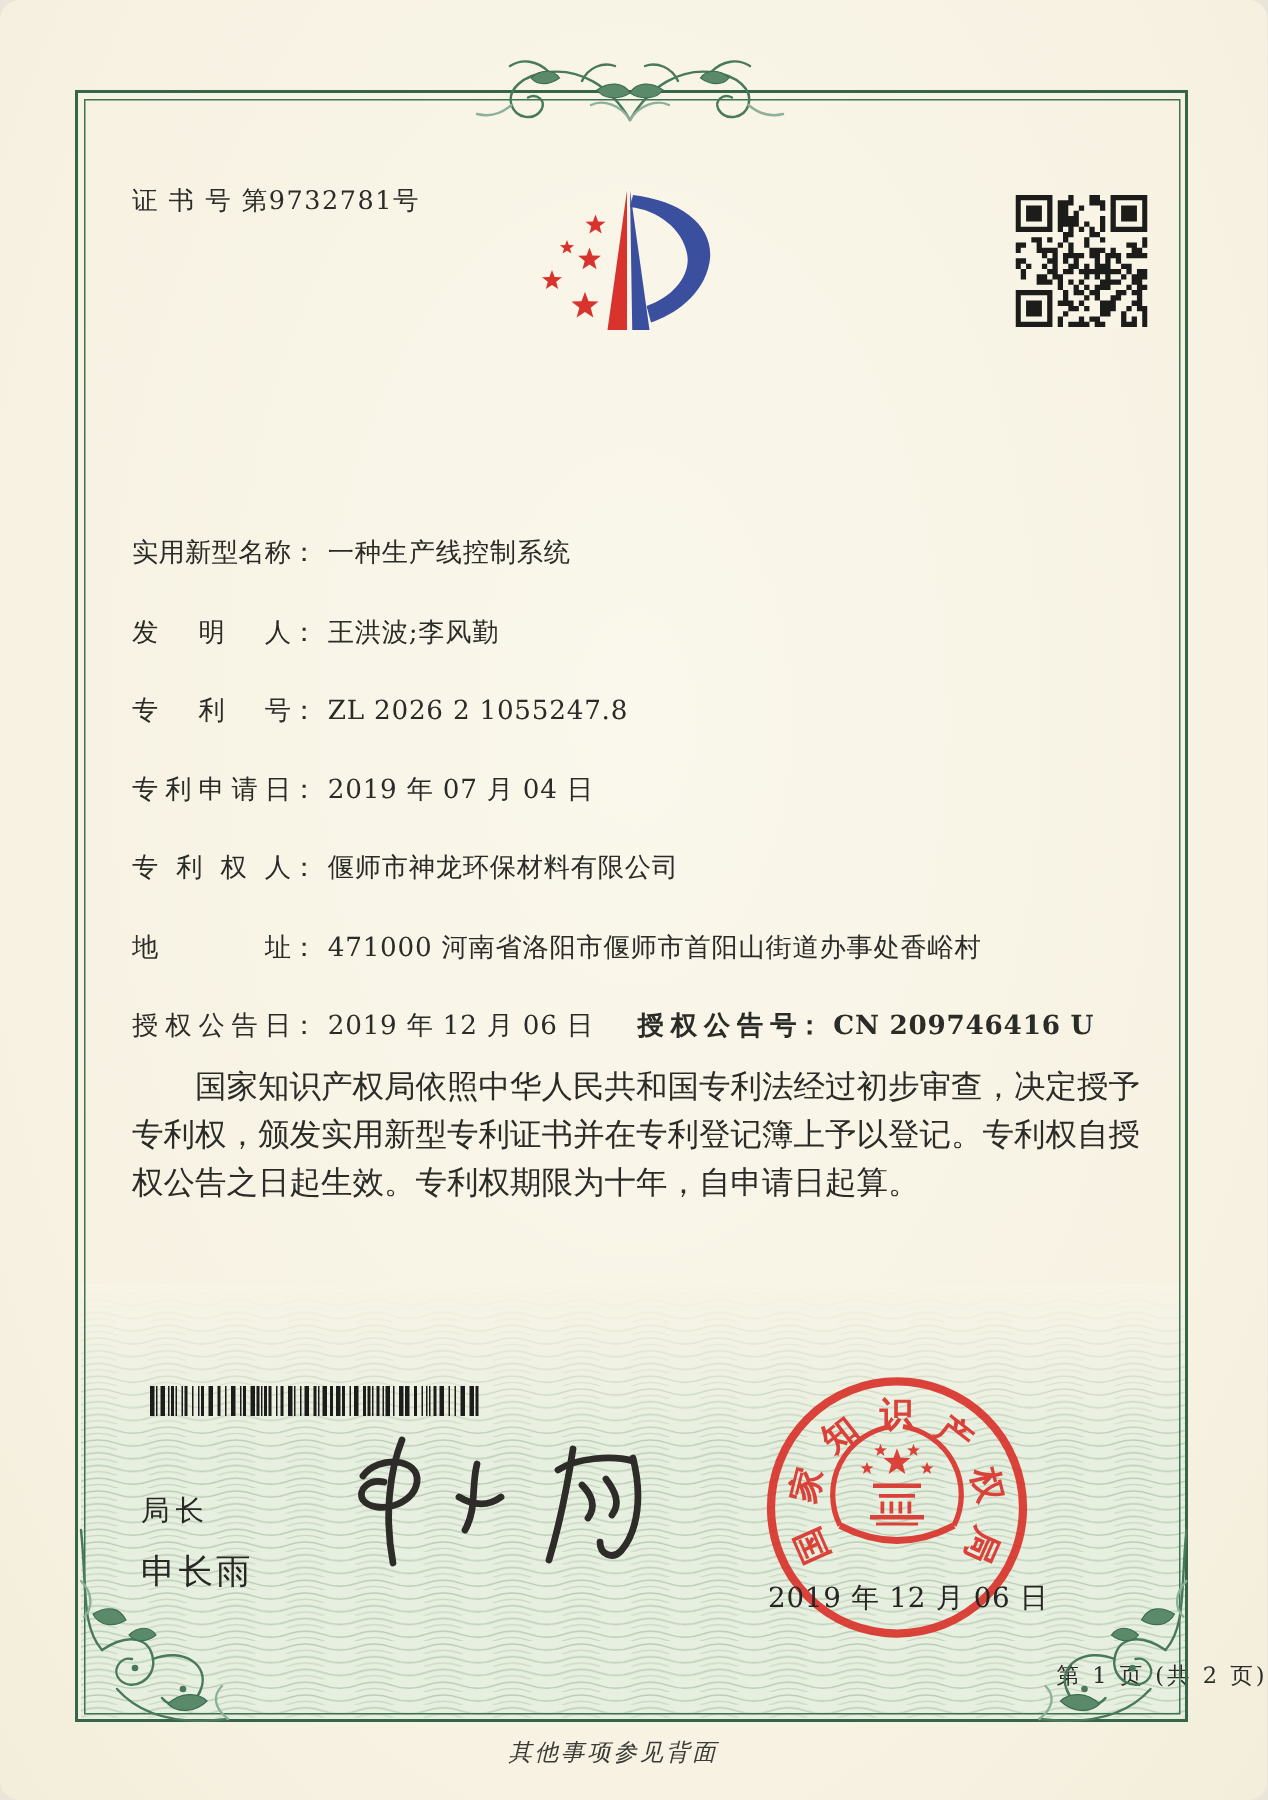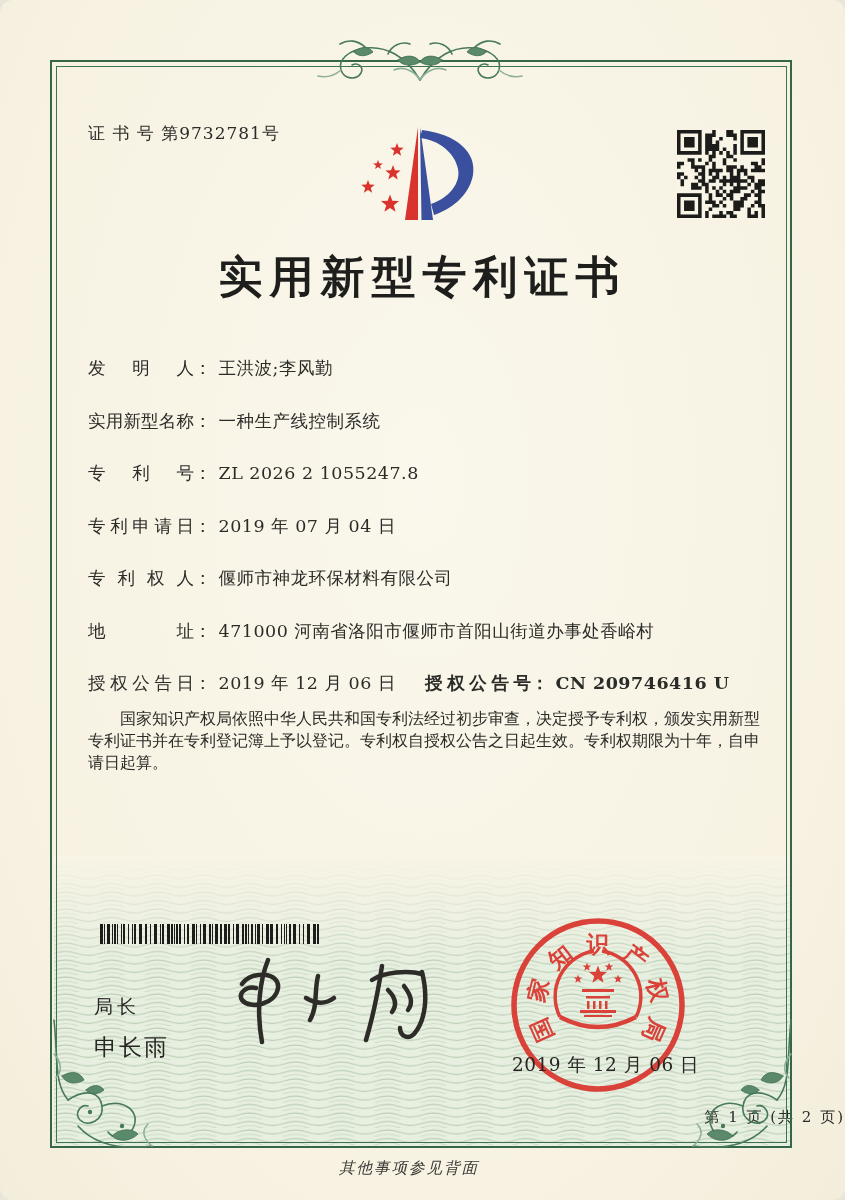--- a/index.html
+++ b/index.html
@@ -50,21 +50,21 @@
   .flabel{
     display:inline-block;width:106px;
     text-align:justify;text-align-last:justify;
     vertical-align:top;
   }
   .colon{display:inline-block;margin-right:7px;}
   .fvalue{letter-spacing:0.5px;}
   .grant-no{position:absolute;left:337px;top:0;font-weight:bold;}
   .paragraphs{
     position:absolute;left:88px;top:708px;width:672px;
-    font-size:16px;line-height:22px;color:#2b2b28;
+    font-size:21px;line-height:32px;color:#2b2b28;
     text-align:justify;z-index:2;
   }
   .paragraphs p{margin:0;text-indent:2em;}
   
   .barcode{position:absolute;left:100px;top:924px;z-index:2;}
   .director-label{position:absolute;left:94px;top:994px;font-size:19px;color:#27272             4;letter-spacing:4px;z-index:2;color:#272724;}
   .director-name{position:absolute;left:94px;top:1032px;font-size:23px;color:#272724;letter-spacing:2px;z-index:2;}
   .signature{position:absolute;left:222px;top:946px;z-index:2;}
   .seal{position:absolute;left:508px;top:915px;z-index:2;opacity:0.92;}
   .seal-char{font-size:23px;font-weight:bold;fill:#d9342c;}
@@ -173,28 +173,27 @@
     <polygon class="lstar" fill="#d8332c" points="63.00,45.00 64.97,50.28 70.61,50.53 66.20,54.04 67.70,59.47 63.00,56.36 58.30,59.47 59.80,54.04 55.39,50.53 61.03,50.28"></polygon>
     <polygon class="lstar" fill="#d8332c" points="38.00,60.00 39.73,64.62 44.66,64.84 40.80,67.91 42.11,72.66 38.00,69.94 33.89,72.66 35.20,67.91 31.34,64.84 36.27,64.62"></polygon>
     <polygon class="lstar" fill="#d8332c" points="60.00,74.50 62.35,80.77 69.04,81.06 63.79,85.23 65.58,91.69 60.00,87.99 54.42,91.69 56.21,85.23 50.96,81.06 57.65,80.77"></polygon>
   </svg>
 
   <svg class="qr" width="88" height="88" viewBox="0 0 88 88">
     <rect width="88" height="88" fill="#f8f4e6"></rect>
     <path id="qr-path" fill="#1c1c1a" d="M0.00,0.00h3.52v3.52h-3.52zM3.52,0.00h3.52v3.52h-3.52zM7.04,0.00h3.52v3.52h-3.52zM10.56,0.00h3.52v3.52h-3.52zM14.08,0.00h3.52v3.52h-3.52zM17.60,0.00h3.52v3.52h-3.52zM21.12,0.00h3.52v3.52h-3.52zM35.20,0.00h3.52v3.52h-3.52zM49.28,0.00h3.52v3.52h-3.52zM52.80,0.00h3.52v3.52h-3.52zM63.36,0.00h3.52v3.52h-3.52zM66.88,0.00h3.52v3.52h-3.52zM70.40,0.00h3.52v3.52h-3.52zM73.92,0.00h3.52v3.52h-3.52zM77.44,0.00h3.52v3.52h-3.52zM80.96,0.00h3.52v3.52h-3.52zM84.48,0.00h3.52v3.52h-3.52zM0.00,3.52h3.52v3.52h-3.52zM21.12,3.52h3.52v3.52h-3.52zM28.16,3.52h3.52v3.52h-3.52zM31.68,3.52h3.52v3.52h-3.52zM35.20,3.52h3.52v3.52h-3.52zM49.28,3.52h3.52v3.52h-3.52zM52.80,3.52h3.52v3.52h-3.52zM56.32,3.52h3.52v3.52h-3.52zM63.36,3.52h3.52v3.52h-3.52zM84.48,3.52h3.52v3.52h-3.52zM0.00,7.04h3.52v3.52h-3.52zM7.04,7.04h3.52v3.52h-3.52zM10.56,7.04h3.52v3.52h-3.52zM14.08,7.04h3.52v3.52h-3.52zM21.12,7.04h3.52v3.52h-3.52zM28.16,7.04h3.52v3.52h-3.52zM31.68,7.04h3.52v3.52h-3.52zM42.24,7.04h3.52v3.52h-3.52zM56.32,7.04h3.52v3.52h-3.52zM63.36,7.04h3.52v3.52h-3.52zM70.40,7.04h3.52v3.52h-3.52zM73.92,7.04h3.52v3.52h-3.52zM77.44,7.04h3.52v3.52h-3.52zM84.48,7.04h3.52v3.52h-3.52zM0.00,10.56h3.52v3.52h-3.52zM7.04,10.56h3.52v3.52h-3.52zM10.56,10.56h3.52v3.52h-3.52zM14.08,10.56h3.52v3.52h-3.52zM21.12,10.56h3.52v3.52h-3.52zM28.16,10.56h3.52v3.52h-3.52zM31.68,10.56h3.52v3.52h-3.52zM38.72,10.56h3.52v3.52h-3.52zM63.36,10.56h3.52v3.52h-3.52zM70.40,10.56h3.52v3.52h-3.52zM73.92,10.56h3.52v3.52h-3.52zM77.44,10.56h3.52v3.52h-3.52zM84.48,10.56h3.52v3.52h-3.52zM0.00,14.08h3.52v3.52h-3.52zM7.04,14.08h3.52v3.52h-3.52zM10.56,14.08h3.52v3.52h-3.52zM14.08,14.08h3.52v3.52h-3.52zM21.12,14.08h3.52v3.52h-3.52zM28.16,14.08h3.52v3.52h-3.52zM31.68,14.08h3.52v3.52h-3.52zM35.20,14.08h3.52v3.52h-3.52zM38.72,14.08h3.52v3.52h-3.52zM56.32,14.08h3.52v3.52h-3.52zM63.36,14.08h3.52v3.52h-3.52zM70.40,14.08h3.52v3.52h-3.52zM73.92,14.08h3.52v3.52h-3.52zM77.44,14.08h3.52v3.52h-3.52zM84.48,14.08h3.52v3.52h-3.52zM0.00,17.60h3.52v3.52h-3.52zM21.12,17.60h3.52v3.52h-3.52zM28.16,17.60h3.52v3.52h-3.52zM31.68,17.60h3.52v3.52h-3.52zM35.20,17.60h3.52v3.52h-3.52zM38.72,17.60h3.52v3.52h-3.52zM45.76,17.60h3.52v3.52h-3.52zM56.32,17.60h3.52v3.52h-3.52zM63.36,17.60h3.52v3.52h-3.52zM84.48,17.60h3.52v3.52h-3.52zM0.00,21.12h3.52v3.52h-3.52zM3.52,21.12h3.52v3.52h-3.52zM7.04,21.12h3.52v3.52h-3.52zM10.56,21.12h3.52v3.52h-3.52zM14.08,21.12h3.52v3.52h-3.52zM17.60,21.12h3.52v3.52h-3.52zM21.12,21.12h3.52v3.52h-3.52zM28.16,21.12h3.52v3.52h-3.52zM35.20,21.12h3.52v3.52h-3.52zM42.24,21.12h3.52v3.52h-3.52zM49.28,21.12h3.52v3.52h-3.52zM56.32,21.12h3.52v3.52h-3.52zM63.36,21.12h3.52v3.52h-3.52zM66.88,21.12h3.52v3.52h-3.52zM70.40,21.12h3.52v3.52h-3.52zM73.92,21.12h3.52v3.52h-3.52zM77.44,21.12h3.52v3.52h-3.52zM80.96,21.12h3.52v3.52h-3.52zM84.48,21.12h3.52v3.52h-3.52zM31.68,24.64h3.52v3.52h-3.52zM35.20,24.64h3.52v3.52h-3.52zM49.28,24.64h3.52v3.52h-3.52zM52.80,24.64h3.52v3.52h-3.52zM10.56,28.16h3.52v3.52h-3.52zM14.08,28.16h3.52v3.52h-3.52zM21.12,28.16h3.52v3.52h-3.52zM31.68,28.16h3.52v3.52h-3.52zM45.76,28.16h3.52v3.52h-3.52zM56.32,28.16h3.52v3.52h-3.52zM84.48,28.16h3.52v3.52h-3.52zM0.00,31.68h3.52v3.52h-3.52zM3.52,31.68h3.52v3.52h-3.52zM14.08,31.68h3.52v3.52h-3.52zM28.16,31.68h3.52v3.52h-3.52zM35.20,31.68h3.52v3.52h-3.52zM45.76,31.68h3.52v3.52h-3.52zM73.92,31.68h3.52v3.52h-3.52zM77.44,31.68h3.52v3.52h-3.52zM84.48,31.68h3.52v3.52h-3.52zM0.00,35.20h3.52v3.52h-3.52zM14.08,35.20h3.52v3.52h-3.52zM17.60,35.20h3.52v3.52h-3.52zM21.12,35.20h3.52v3.52h-3.52zM24.64,35.20h3.52v3.52h-3.52zM35.20,35.20h3.52v3.52h-3.52zM49.28,35.20h3.52v3.52h-3.52zM52.80,35.20h3.52v3.52h-3.52zM56.32,35.20h3.52v3.52h-3.52zM63.36,35.20h3.52v3.52h-3.52zM77.44,35.20h3.52v3.52h-3.52zM80.96,35.20h3.52v3.52h-3.52zM17.60,38.72h3.52v3.52h-3.52zM24.64,38.72h3.52v3.52h-3.52zM31.68,38.72h3.52v3.52h-3.52zM35.20,38.72h3.52v3.52h-3.52zM38.72,38.72h3.52v3.52h-3.52zM42.24,38.72h3.52v3.52h-3.52zM49.28,38.72h3.52v3.52h-3.52zM52.80,38.72h3.52v3.52h-3.52zM59.84,38.72h3.52v3.52h-3.52zM63.36,38.72h3.52v3.52h-3.52zM66.88,38.72h3.52v3.52h-3.52zM73.92,38.72h3.52v3.52h-3.52zM77.44,38.72h3.52v3.52h-3.52zM80.96,38.72h3.52v3.52h-3.52zM84.48,38.72h3.52v3.52h-3.52zM0.00,42.24h3.52v3.52h-3.52zM3.52,42.24h3.52v3.52h-3.52zM21.12,42.24h3.52v3.52h-3.52zM24.64,42.24h3.52v3.52h-3.52zM31.68,42.24h3.52v3.52h-3.52zM38.72,42.24h3.52v3.52h-3.52zM52.80,42.24h3.52v3.52h-3.52zM59.84,42.24h3.52v3.52h-3.52zM66.88,42.24h3.52v3.52h-3.52zM0.00,45.76h3.52v3.52h-3.52zM7.04,45.76h3.52v3.52h-3.52zM17.60,45.76h3.52v3.52h-3.52zM24.64,45.76h3.52v3.52h-3.52zM35.20,45.76h3.52v3.52h-3.52zM38.72,45.76h3.52v3.52h-3.52zM45.76,45.76h3.52v3.52h-3.52zM52.80,45.76h3.52v3.52h-3.52zM56.32,45.76h3.52v3.52h-3.52zM59.84,45.76h3.52v3.52h-3.52zM70.40,45.76h3.52v3.52h-3.52zM73.92,45.76h3.52v3.52h-3.52zM3.52,49.28h3.52v3.52h-3.52zM21.12,49.28h3.52v3.52h-3.52zM24.64,49.28h3.52v3.52h-3.52zM31.68,49.28h3.52v3.52h-3.52zM35.20,49.28h3.52v3.52h-3.52zM42.24,49.28h3.52v3.52h-3.52zM45.76,49.28h3.52v3.52h-3.52zM49.28,49.28h3.52v3.52h-3.52zM52.80,49.28h3.52v3.52h-3.52zM56.32,49.28h3.52v3.52h-3.52zM59.84,49.28h3.52v3.52h-3.52zM63.36,49.28h3.52v3.52h-3.52zM66.88,49.28h3.52v3.52h-3.52zM73.92,49.28h3.52v3.52h-3.52zM80.96,49.28h3.52v3.52h-3.52zM84.48,49.28h3.52v3.52h-3.52zM3.52,52.80h3.52v3.52h-3.52zM14.08,52.80h3.52v3.52h-3.52zM17.60,52.80h3.52v3.52h-3.52zM24.64,52.80h3.52v3.52h-3.52zM28.16,52.80h3.52v3.52h-3.52zM45.76,52.80h3.52v3.52h-3.52zM52.80,52.80h3.52v3.52h-3.52zM59.84,52.80h3.52v3.52h-3.52zM70.40,52.80h3.52v3.52h-3.52zM77.44,52.80h3.52v3.52h-3.52zM80.96,52.80h3.52v3.52h-3.52zM84.48,52.80h3.52v3.52h-3.52zM14.08,56.32h3.52v3.52h-3.52zM17.60,56.32h3.52v3.52h-3.52zM21.12,56.32h3.52v3.52h-3.52zM28.16,56.32h3.52v3.52h-3.52zM35.20,56.32h3.52v3.52h-3.52zM42.24,56.32h3.52v3.52h-3.52zM56.32,56.32h3.52v3.52h-3.52zM59.84,56.32h3.52v3.52h-3.52zM63.36,56.32h3.52v3.52h-3.52zM66.88,56.32h3.52v3.52h-3.52zM77.44,56.32h3.52v3.52h-3.52zM80.96,56.32h3.52v3.52h-3.52zM28.16,59.84h3.52v3.52h-3.52zM38.72,59.84h3.52v3.52h-3.52zM45.76,59.84h3.52v3.52h-3.52zM52.80,59.84h3.52v3.52h-3.52zM56.32,59.84h3.52v3.52h-3.52zM59.84,59.84h3.52v3.52h-3.52zM73.92,59.84h3.52v3.52h-3.52zM80.96,59.84h3.52v3.52h-3.52zM84.48,59.84h3.52v3.52h-3.52zM0.00,63.36h3.52v3.52h-3.52zM3.52,63.36h3.52v3.52h-3.52zM7.04,63.36h3.52v3.52h-3.52zM10.56,63.36h3.52v3.52h-3.52zM14.08,63.36h3.52v3.52h-3.52zM17.60,63.36h3.52v3.52h-3.52zM21.12,63.36h3.52v3.52h-3.52zM31.68,63.36h3.52v3.52h-3.52zM38.72,63.36h3.52v3.52h-3.52zM42.24,63.36h3.52v3.52h-3.52zM49.28,63.36h3.52v3.52h-3.52zM52.80,63.36h3.52v3.52h-3.52zM66.88,63.36h3.52v3.52h-3.52zM70.40,63.36h3.52v3.52h-3.52zM77.44,63.36h3.52v3.52h-3.52zM80.96,63.36h3.52v3.52h-3.52zM0.00,66.88h3.52v3.52h-3.52zM21.12,66.88h3.52v3.52h-3.52zM31.68,66.88h3.52v3.52h-3.52zM45.76,66.88h3.52v3.52h-3.52zM52.80,66.88h3.52v3.52h-3.52zM63.36,66.88h3.52v3.52h-3.52zM66.88,66.88h3.52v3.52h-3.52zM80.96,66.88h3.52v3.52h-3.52zM0.00,70.40h3.52v3.52h-3.52zM7.04,70.40h3.52v3.52h-3.52zM10.56,70.40h3.52v3.52h-3.52zM14.08,70.40h3.52v3.52h-3.52zM21.12,70.40h3.52v3.52h-3.52zM28.16,70.40h3.52v3.52h-3.52zM31.68,70.40h3.52v3.52h-3.52zM35.20,70.40h3.52v3.52h-3.52zM42.24,70.40h3.52v3.52h-3.52zM56.32,70.40h3.52v3.52h-3.52zM59.84,70.40h3.52v3.52h-3.52zM63.36,70.40h3.52v3.52h-3.52zM77.44,70.40h3.52v3.52h-3.52zM80.96,70.40h3.52v3.52h-3.52zM0.00,73.92h3.52v3.52h-3.52zM7.04,73.92h3.52v3.52h-3.52zM10.56,73.92h3.52v3.52h-3.52zM14.08,73.92h3.52v3.52h-3.52zM21.12,73.92h3.52v3.52h-3.52zM35.20,73.92h3.52v3.52h-3.52zM38.72,73.92h3.52v3.52h-3.52zM45.76,73.92h3.52v3.52h-3.52zM56.32,73.92h3.52v3.52h-3.52zM59.84,73.92h3.52v3.52h-3.52zM63.36,73.92h3.52v3.52h-3.52zM73.92,73.92h3.52v3.52h-3.52zM80.96,73.92h3.52v3.52h-3.52zM84.48,73.92h3.52v3.52h-3.52zM0.00,77.44h3.52v3.52h-3.52zM7.04,77.44h3.52v3.52h-3.52zM10.56,77.44h3.52v3.52h-3.52zM14.08,77.44h3.52v3.52h-3.52zM21.12,77.44h3.52v3.52h-3.52zM31.68,77.44h3.52v3.52h-3.52zM56.32,77.44h3.52v3.52h-3.52zM59.84,77.44h3.52v3.52h-3.52zM70.40,77.44h3.52v3.52h-3.52zM84.48,77.44h3.52v3.52h-3.52zM0.00,80.96h3.52v3.52h-3.52zM21.12,80.96h3.52v3.52h-3.52zM28.16,80.96h3.52v3.52h-3.52zM42.24,80.96h3.52v3.52h-3.52zM49.28,80.96h3.52v3.52h-3.52zM52.80,80.96h3.52v3.52h-3.52zM70.40,80.96h3.52v3.52h-3.52zM77.44,80.96h3.52v3.52h-3.52zM84.48,80.96h3.52v3.52h-3.52zM0.00,84.48h3.52v3.52h-3.52zM3.52,84.48h3.52v3.52h-3.52zM7.04,84.48h3.52v3.52h-3.52zM10.56,84.48h3.52v3.52h-3.52zM14.08,84.48h3.52v3.52h-3.52zM17.60,84.48h3.52v3.52h-3.52zM21.12,84.48h3.52v3.52h-3.52zM28.16,84.48h3.52v3.52h-3.52zM35.20,84.48h3.52v3.52h-3.52zM38.72,84.48h3.52v3.52h-3.52zM42.24,84.48h3.52v3.52h-3.52zM45.76,84.48h3.52v3.52h-3.52zM52.80,84.48h3.52v3.52h-3.52zM56.32,84.48h3.52v3.52h-3.52zM70.40,84.48h3.52v3.52h-3.52zM73.92,84.48h3.52v3.52h-3.52zM77.44,84.48h3.52v3.52h-3.52zM84.48,84.48h3.52v3.52h-3.52z"></path>
   </svg>
 
-  <div class="title">实用新型专利证书</div>
 
   <div class="fields">
     <div class="frow">
+      <span class="flabel">实用新型名称</span><span class="colon">：</span><span class="fvalue">一种生产线控制系统</span>
+    </div>
+    <div class="frow">
       <span class="flabel">发明人</span><span class="colon">：</span><span class="fvalue">王洪波;李风勤</span>
-    </div>
-    <div class="frow">
-      <span class="flabel">实用新型名称</span><span class="colon">：</span><span class="fvalue">一种生产线控制系统</span>
     </div>
     <div class="frow">
       <span class="flabel">专利号</span><span class="colon">：</span><span class="fvalue">ZL 2026 2 1055247.8</span>
     </div>
     <div class="frow">
       <span class="flabel">专利申请日</span><span class="colon">：</span><span class="fvalue">2019 年 07 月 04 日</span>
     </div>
     <div class="frow">
       <span class="flabel">专利权人</span><span class="colon">：</span><span class="fvalue">偃师市神龙环保材料有限公司</span>
     </div>

